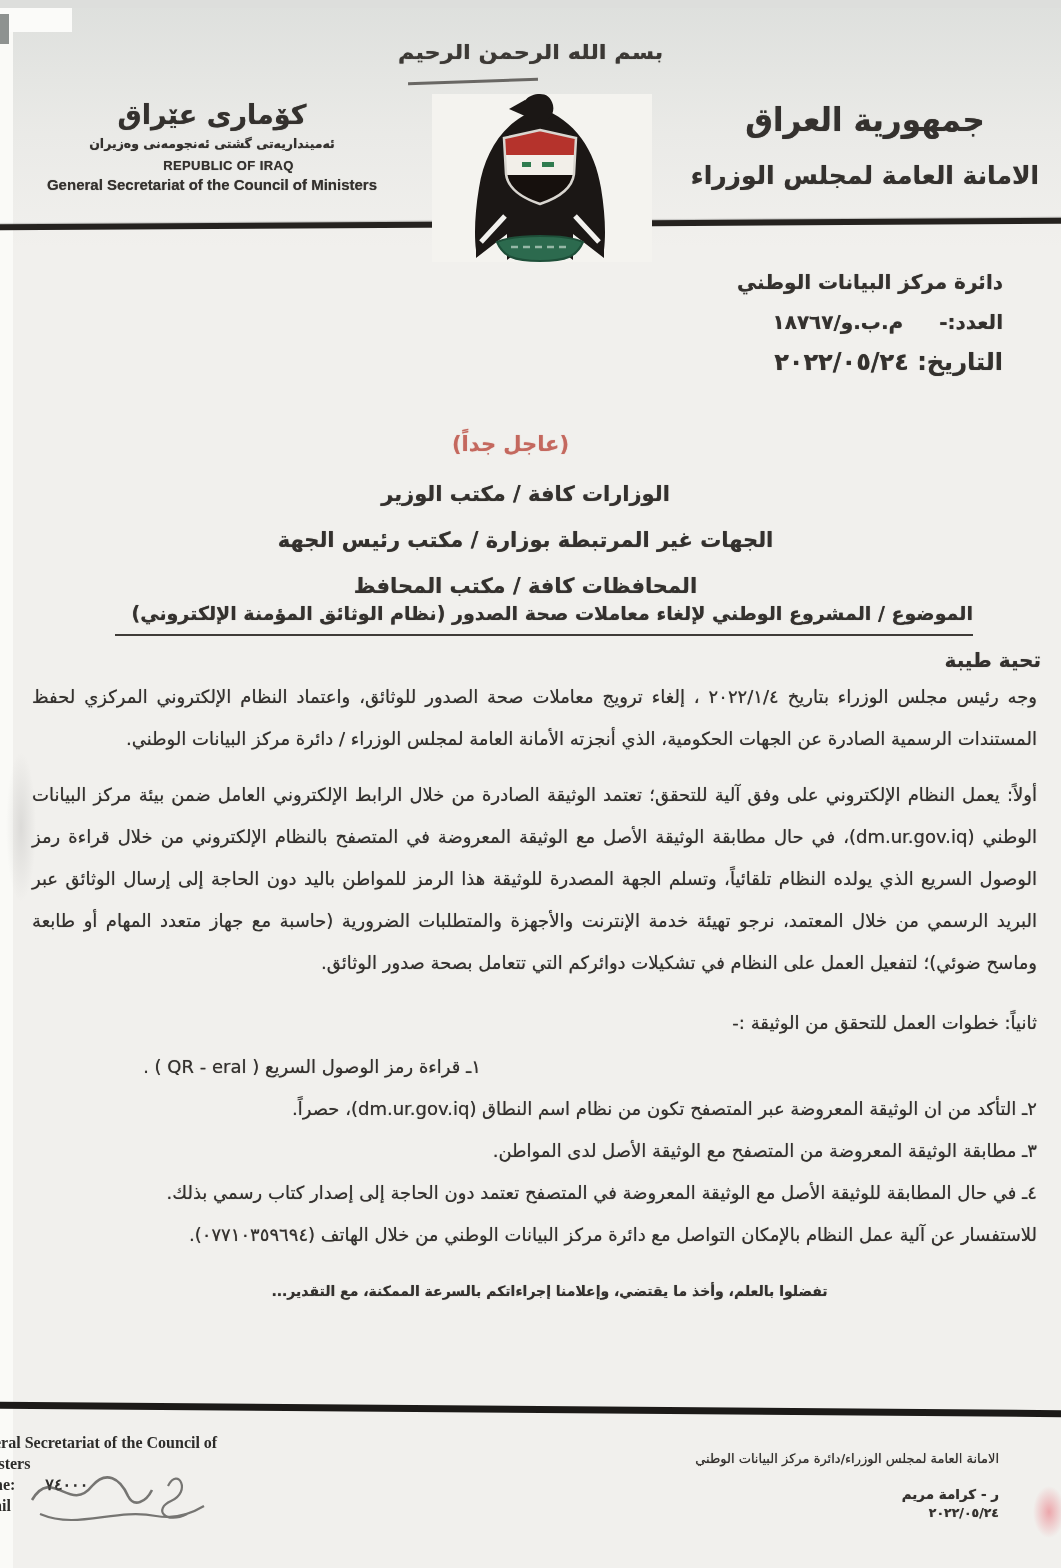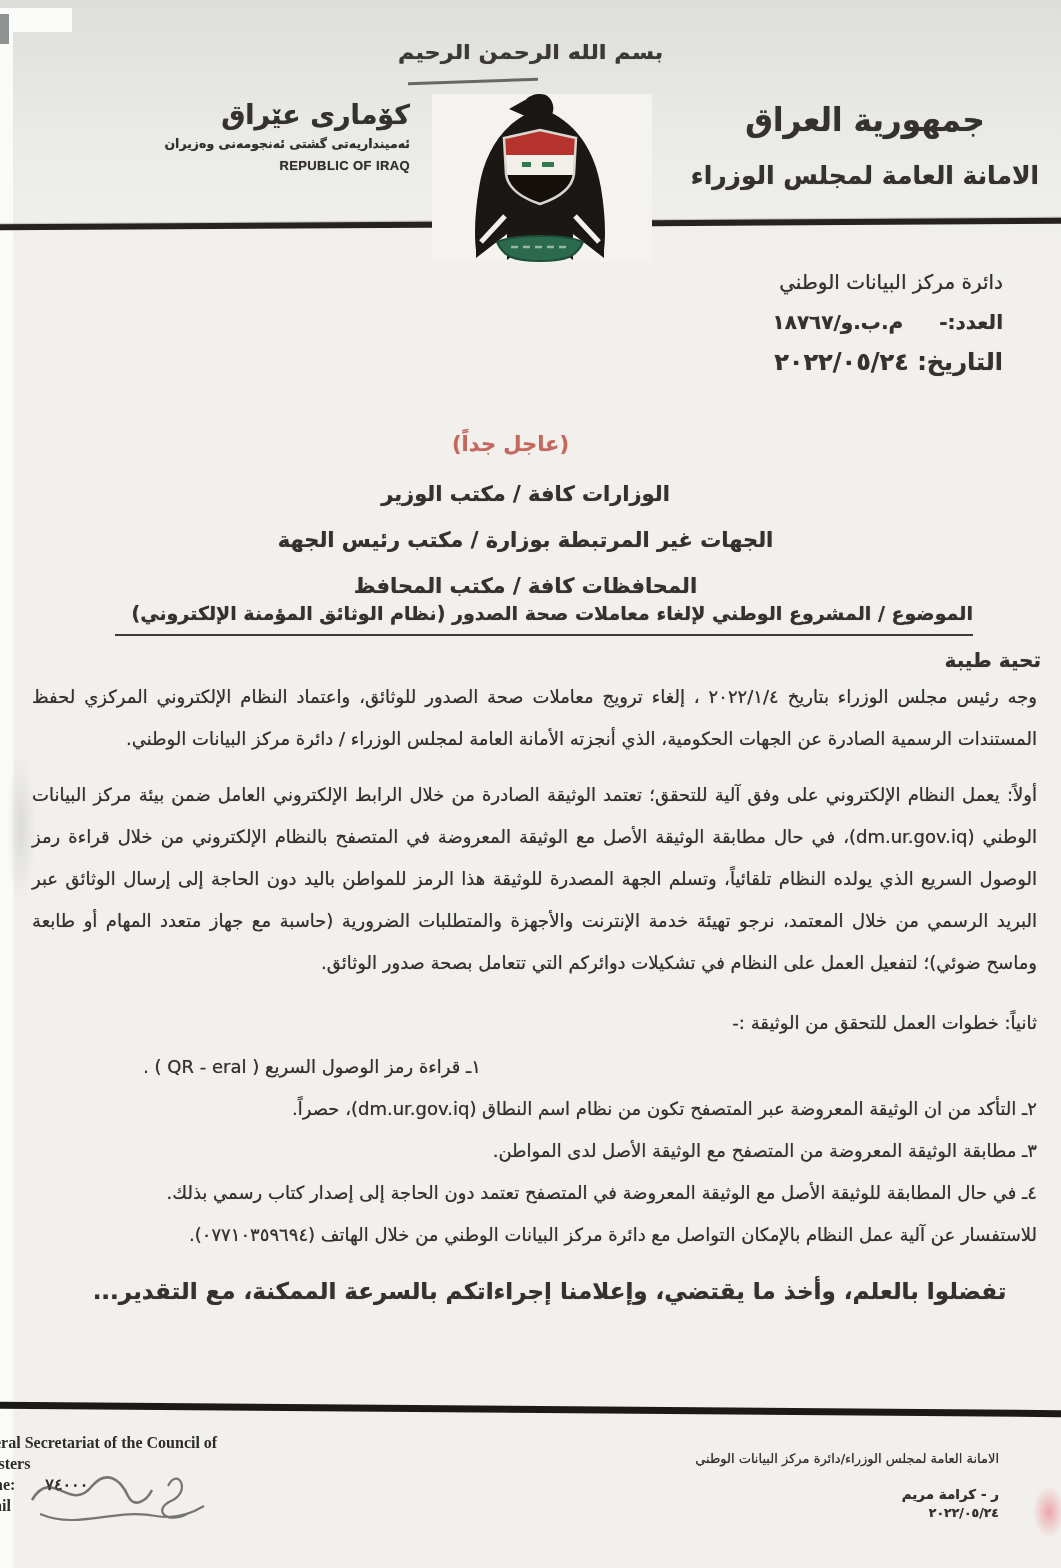--- a/index.html
+++ b/index.html
@@ -17,54 +17,54 @@
   .corner-notch{left:0;top:6px;width:9px;height:30px;background:#8e9290;}
   .corner-white{left:0;top:0;width:72px;height:24px;background:#fbfbf9;}
   .margin-smudge{left:6px;top:744px;width:30px;height:150px;opacity:.28;
     background:radial-gradient(closest-side,rgba(90,90,90,.5),rgba(90,90,90,0));}
   .pink-artifact{right:-4px;top:1478px;width:32px;height:52px;
     background:radial-gradient(closest-side,rgba(233,118,128,.6),rgba(233,118,128,0));}
   
   .bismillah{left:0;right:0;top:32px;text-align:center;font-weight:bold;font-size:20px;
     letter-spacing:1px;transform:scaleX(1.12);color:#3c3935;}
   .bismillah-swash{left:408px;top:72px;width:130px;height:2.5px;background:#4a4743;transform:rotate(-2deg);opacity:.8;}
-  .hdr-left{left:14px;top:90px;width:396px;text-align:right;}
+  .hdr-left{left:14px;top:90px;width:396px;text-align:center;}
   .hdr-left .ku1{font-size:27px;font-weight:bold;line-height:34px;}
   .hdr-left .ku2{font-size:12.5px;font-weight:bold;line-height:20px;margin-top:2px;}
   .hdr-left .en1{font-family:"Liberation Sans",sans-serif;font-size:13px;font-weight:bold;line-height:18px;letter-spacing:.4px;margin-top:3px;padding-left:33px;}
   .hdr-left .en2{font-family:"Liberation Sans",sans-serif;font-size:15px;font-weight:bold;line-height:20px;}
   .hdr-right{right:16px;top:80px;width:360px;text-align:center;direction:rtl;}
   .hdr-right .ar1{font-size:31px;font-weight:bold;line-height:62px;transform:scaleY(1.05);}
   .hdr-right .ar2{font-size:25px;font-weight:bold;line-height:52px;}
   .top-rule{left:-4px;top:213px;width:1070px;height:6px;background:#25221f;transform:rotate(-.35deg);box-shadow:0 -1px 1px rgba(0,0,0,.2);}
   .eagle-patch{left:432px;top:86px;width:220px;height:168px;background:#f4f3ef;}
   .eagle{left:445px;top:84px;width:190px;height:172px;}
   
   .refblock{right:58px;top:262px;direction:rtl;text-align:right;}
-  .refblock .dept{font-size:20px;font-weight:normal;margin-bottom:16px;text-align:right;}
+  .refblock .dept{font-size:20px;font-weight:bold;margin-bottom:16px;text-align:right;}
   .refblock .numrow{display:flex;gap:36px;font-size:20px;font-weight:bold;margin-bottom:14px;justify-content:flex-start;}
   .refblock .date{font-size:24px;font-weight:bold;}
   
   .urgent{left:0;right:40px;top:424px;text-align:center;font-size:21px;font-weight:bold;
     letter-spacing:.5px;text-shadow:0 0 1px rgba(201,110,100,.6);}
   .addressees{left:0;right:10px;top:463px;text-align:center;direction:rtl;
     font-size:21px;font-weight:bold;line-height:46px;}
   
   .subject{left:115px;right:88px;top:594px;direction:rtl;text-align:right;
     font-size:19px;font-weight:bold;padding-bottom:10px;border-bottom:2.5px solid #3f3c38;}
   .greeting{right:20px;top:640px;direction:rtl;font-size:20px;font-weight:bold;}
   
   .bodycol{left:32px;right:24px;top:668px;direction:rtl;font-size:18px;line-height:42px;}
   .bodycol p{margin:0;text-align:justify;text-align-last:right;}
   .para2{margin-top:14px !important;}
   .secondly{margin-top:18px !important;}
   .step{white-space:nowrap;text-align:left;}
   .step-indent{margin-right:556px !important;margin-top:2px !important;}
   .closing{margin-top:14px !important;text-align:right;text-align-last:center !important;
-    font-size:23px;font-weight:bold;padding-left:30px;}
+    font-size:14px;font-weight:bold;padding-left:30px;}
   
   .bottom-rule{left:-4px;top:1398px;width:1070px;height:7px;background:#1c1a18;transform:rotate(.45deg);}
   .ftr-left{left:-6px;top:1424px;font-family:"Liberation Serif",serif;font-weight:bold;
     font-size:16px;line-height:21px;color:#2d2c2a;}
   .ftr-left .phone-row span{margin-right:26px;}
   .signature{left:18px;top:1448px;width:240px;height:80px;opacity:.75;}
   .ftr-right{right:62px;top:1443px;direction:rtl;text-align:right;}
   .ftr-right .org{font-size:13px;font-weight:normal;margin-bottom:20px;}
   .ftr-right .signer{font-size:13.5px;font-weight:bold;margin-bottom:3px;}
   .ftr-right .fdate{font-size:12.5px;font-weight:bold;}
@@ -81,20 +81,21 @@
   <div class="abs margin-smudge"></div>
   <div class="abs pink-artifact"></div>
 
   <div class="abs bismillah ink">بسم الله الرحمن الرحيم</div>
   <div class="abs bismillah-swash"></div>
 
   <div class="abs hdr-left">
     <div class="ku1 ink">کۆماری عێراق</div>
     <div class="ku2 ink">ئەمینداریەتی گشتی ئەنجومەنی وەزیران</div>
     <div class="en1 ink">REPUBLIC OF IRAQ</div>
+    <div class="en2 ink">General Secretariat of the Council of Ministers</div>
   </div>
 
   <div class="abs hdr-right">
     <div class="ar1 ink">جمهورية العراق</div>
     <div class="ar2 ink">الامانة العامة لمجلس الوزراء</div>
   </div>
 
   <div class="abs top-rule"></div>
   <div class="abs eagle-patch"></div>
   <svg class="abs eagle" viewBox="0 0 190 172" aria-hidden="true">

